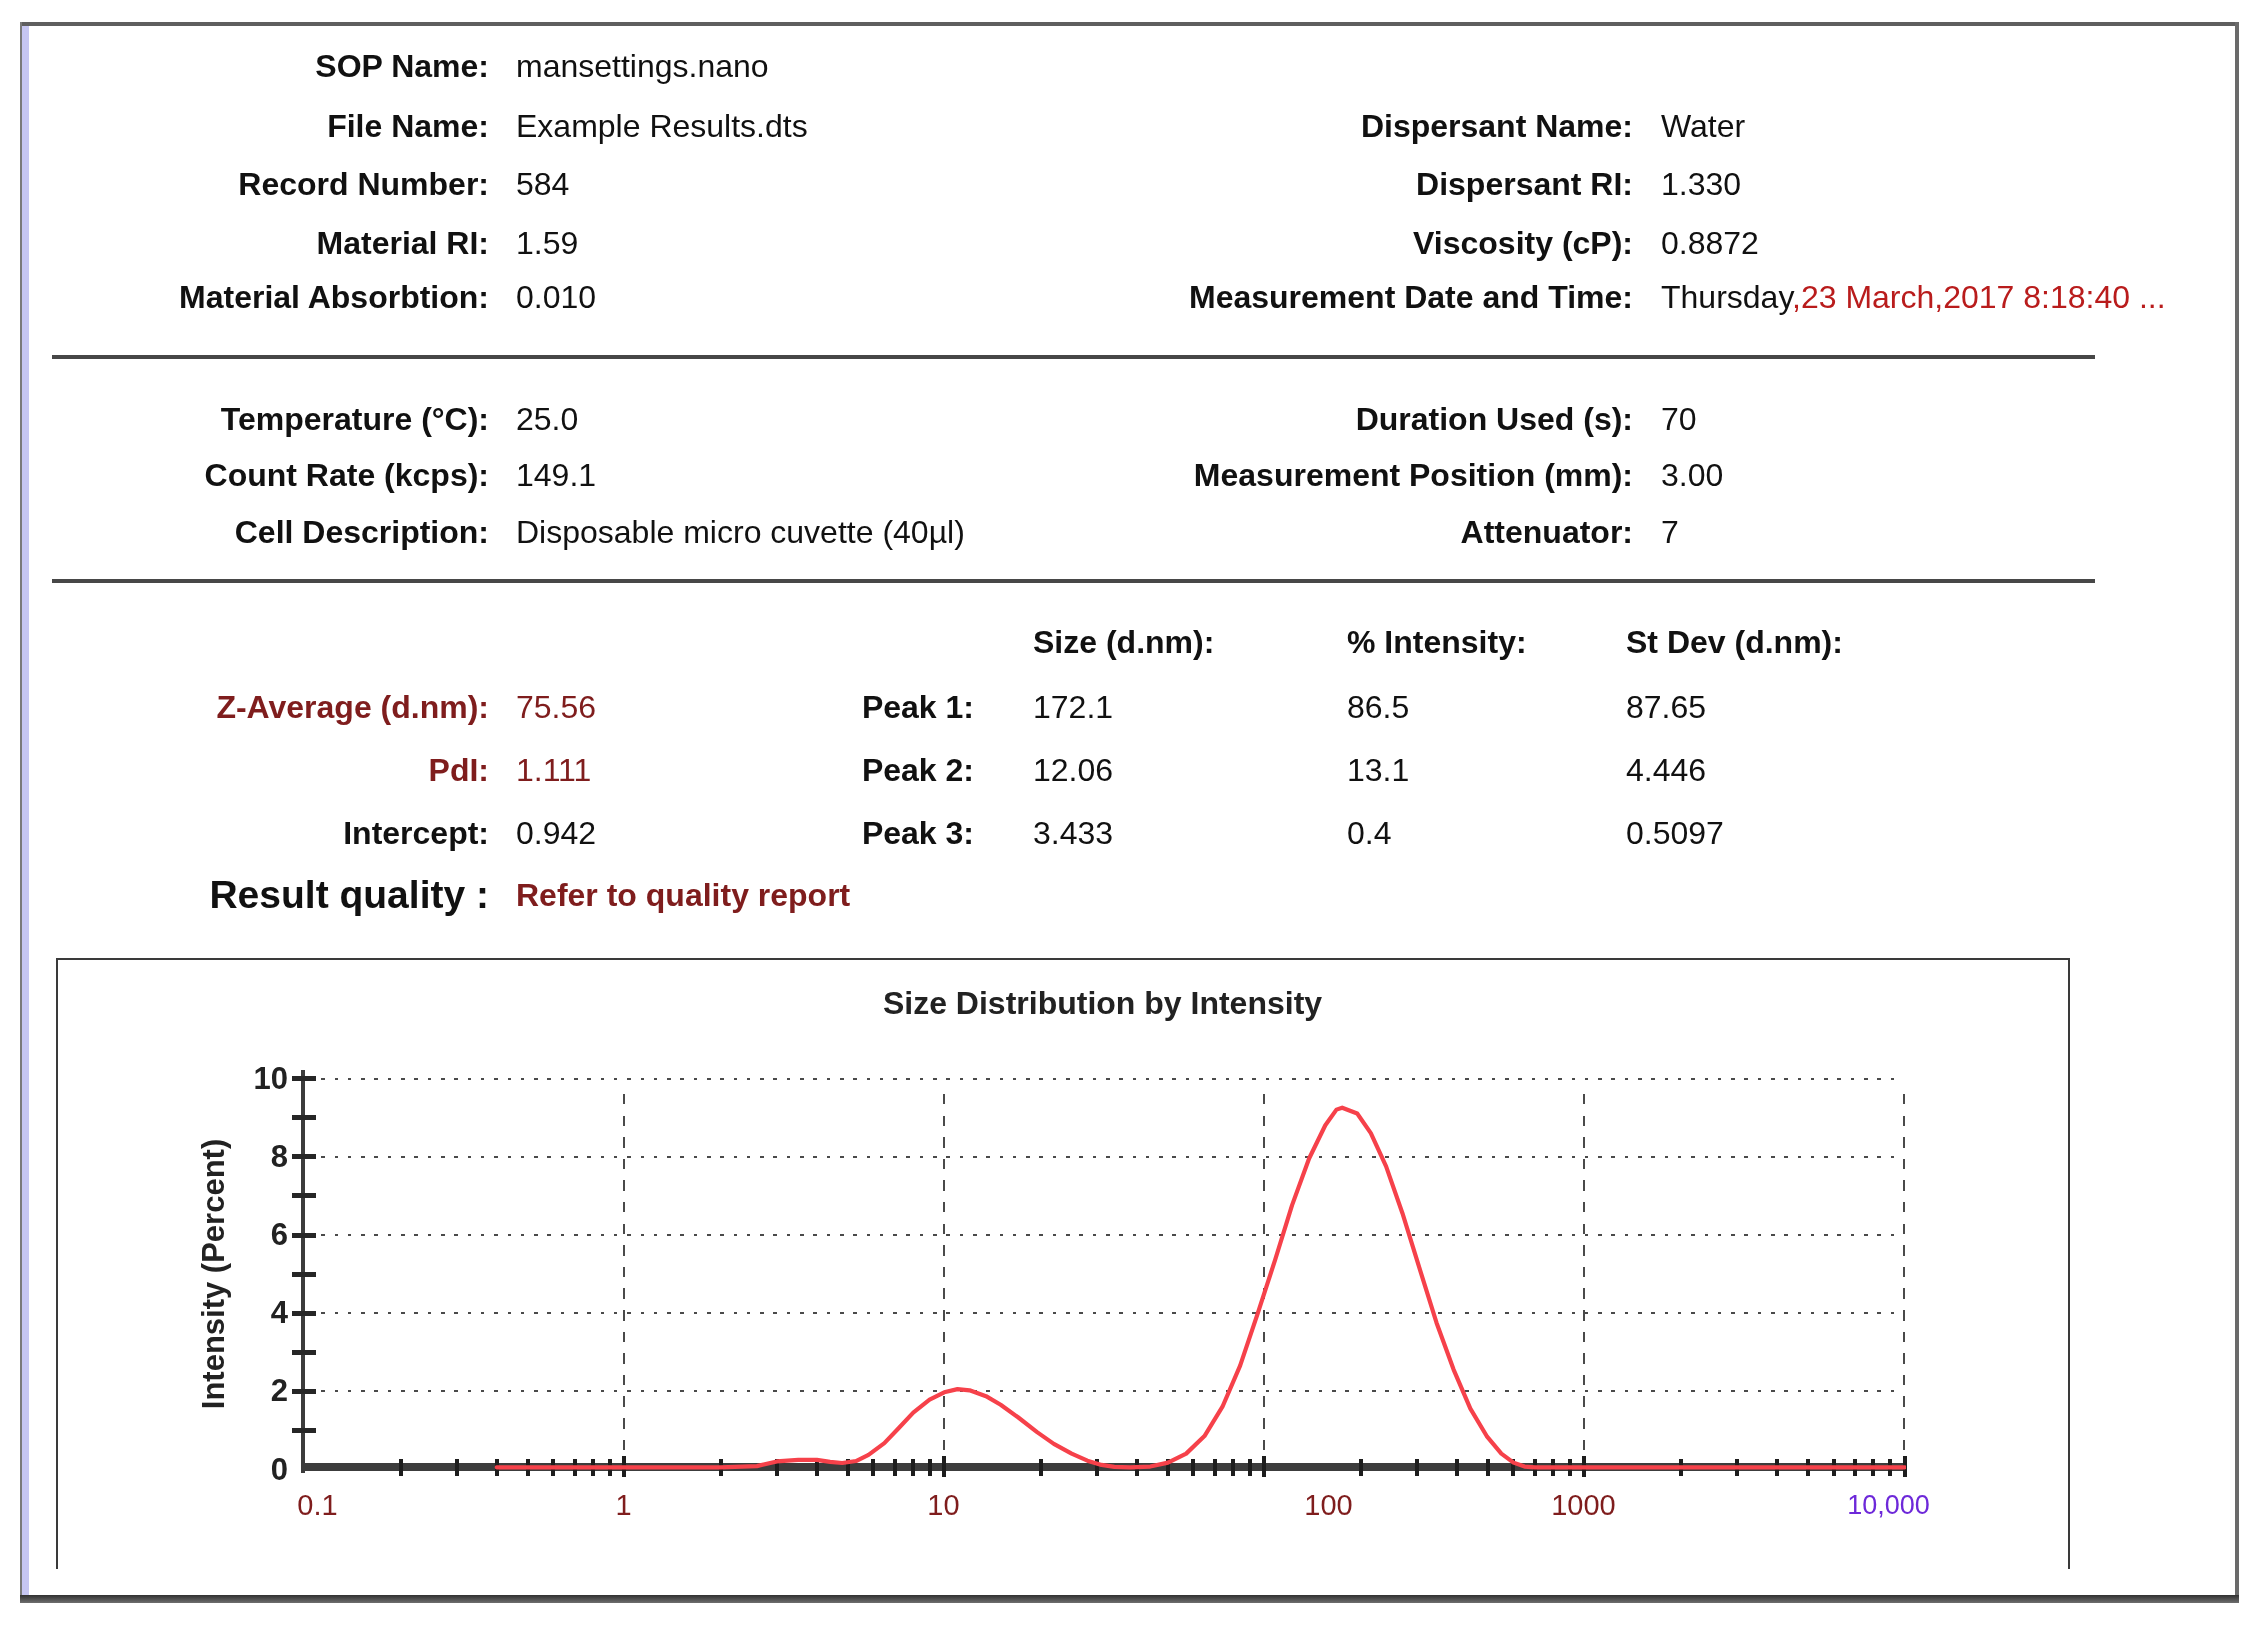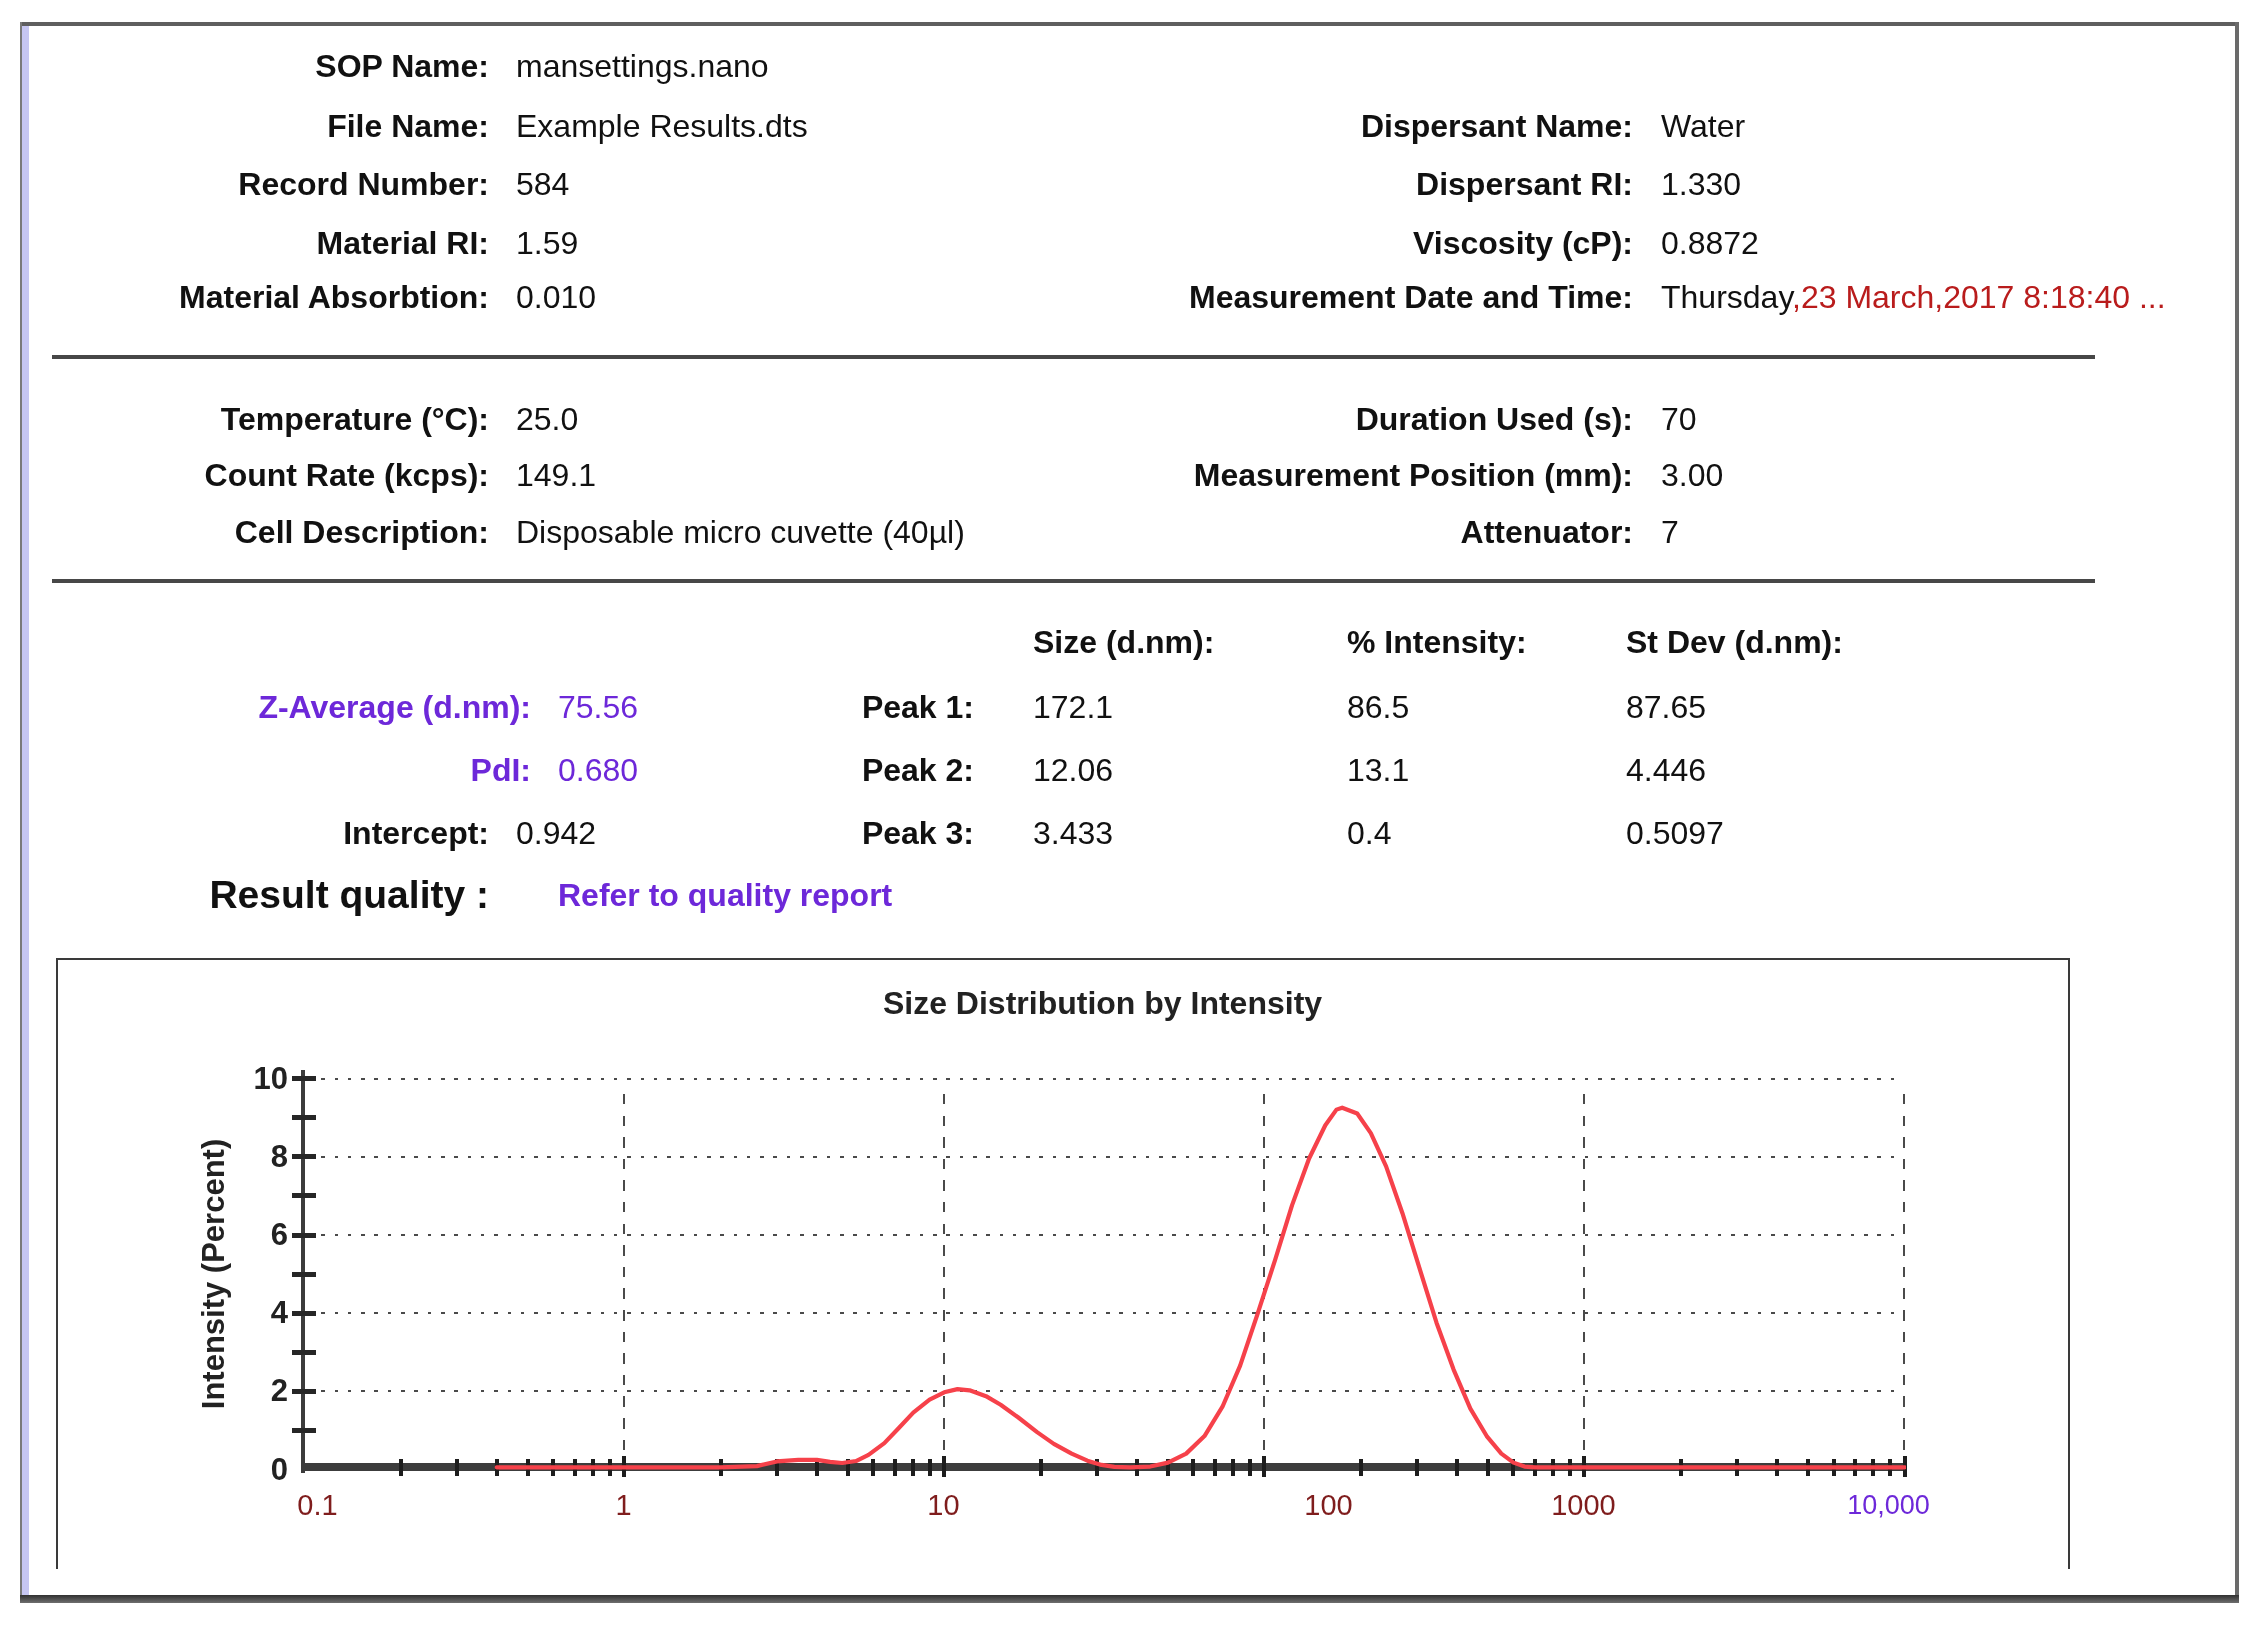--- a/index.html
+++ b/index.html
@@ -15,21 +15,21 @@
   
   .row{position:absolute;left:0;right:0;height:42px;line-height:42px;white-space:nowrap;}
   .fl{position:absolute;left:0;width:489px;text-align:right;font-weight:700;}
   .fv{position:absolute;left:516px;}
   .fr{position:absolute;left:0;width:1633px;text-align:right;font-weight:700;}
   .frv{position:absolute;left:1661px;}
   .pk{position:absolute;left:0;width:974px;text-align:right;font-weight:700;}
   .c-size{position:absolute;left:1033px;}
   .c-int{position:absolute;left:1347px;}
   .c-std{position:absolute;left:1626px;}
-  .red{color:#6d28d9;margin-left:42px;}
+  .red{color:#7f1d1d;}
   .muted{color:#b91c1c;}
   .bold{font-weight:700;}
   .divider{position:absolute;left:52px;width:2043px;height:4.2px;background:#474747;}
   
   #chart-box{position:absolute;left:56px;top:958px;width:2010px;height:609px;
              border-top:2.1px solid #3a3a3a;border-left:2.1px solid #3a3a3a;border-right:2.1px solid #3a3a3a;
              background:#ffffff;}
   .chart-title{position:absolute;left:684px;top:985px;width:837px;text-align:center;
                font-size:32px;font-weight:600;color:#222;}
   .x-axis-title{position:absolute;left:691px;top:1526px;width:837px;text-align:center;
@@ -120,21 +120,21 @@
   <div class="row" style="top:686px">
     <span class="fl red">Z-Average (d.nm):</span>
     <span class="fv red">75.56</span>
     <span class="pk">Peak 1:</span>
     <span class="c-size">172.1</span>
     <span class="c-int">86.5</span>
     <span class="c-std">87.65</span>
   </div>
   <div class="row" style="top:749px">
     <span class="fl red">PdI:</span>
-    <span class="fv red">0.680</span>
+    <span class="fv red">1.111</span>
     <span class="pk">Peak 2:</span>
     <span class="c-size">12.06</span>
     <span class="c-int">13.1</span>
     <span class="c-std">4.446</span>
   </div>
   <div class="row" style="top:812px">
     <span class="fl">Intercept:</span>
     <span class="fv">0.942</span>
     <span class="pk">Peak 3:</span>
     <span class="c-size">3.433</span>

